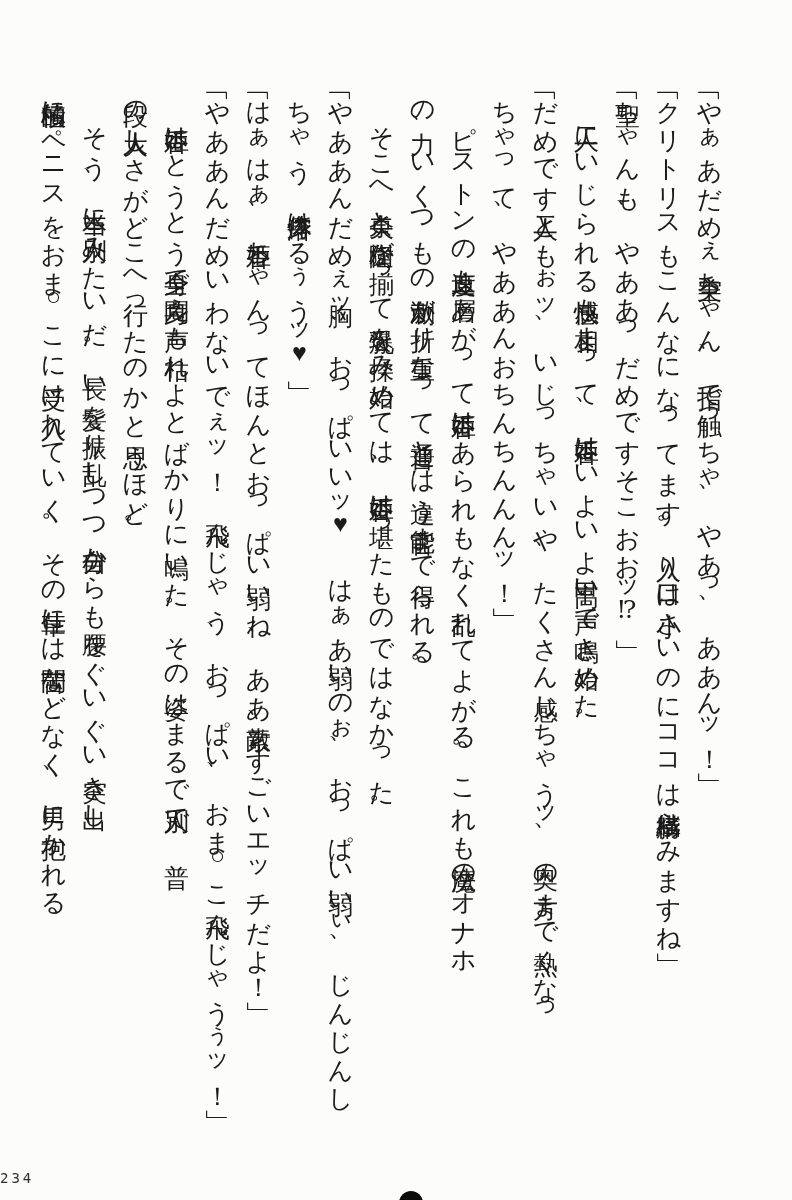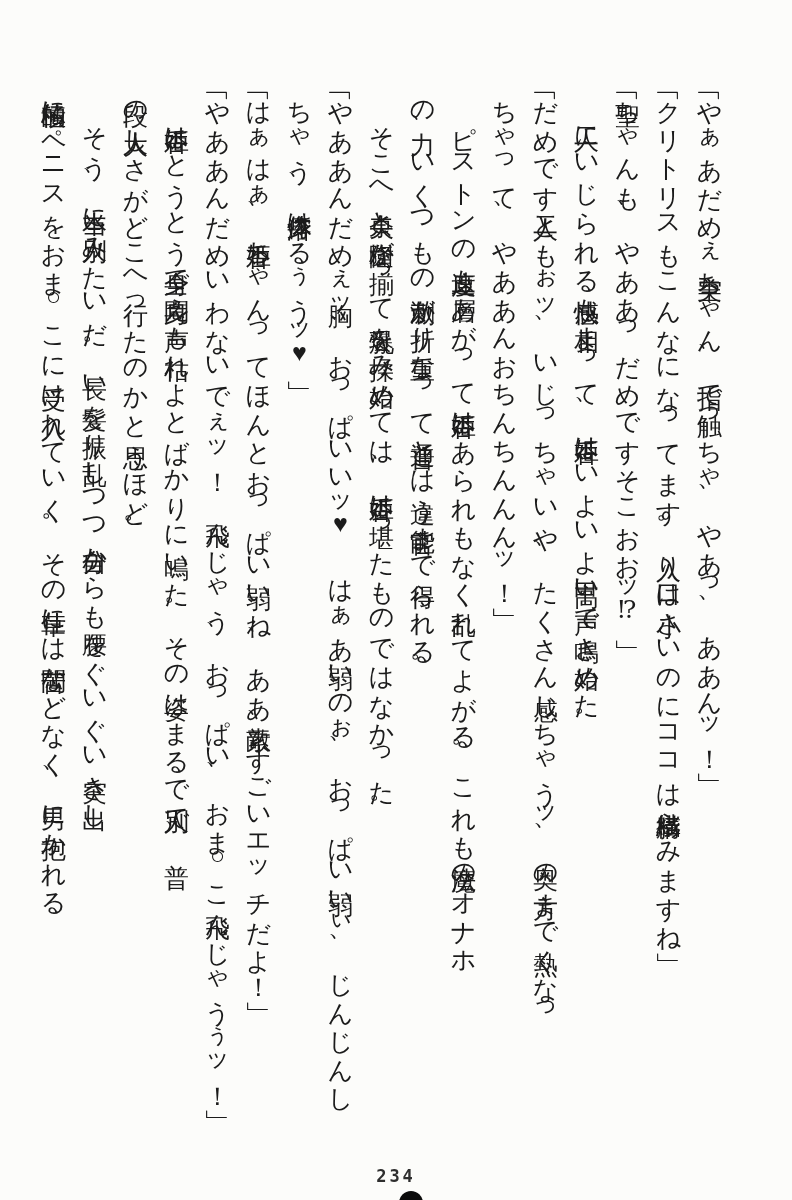--- a/index.html
+++ b/index.html
@@ -29,24 +29,23 @@
   .tline {
     line-height: 41px;      
     height: 1032px;
     white-space: pre;       
   }
   .page-number {
     position: absolute;
     left: 0;
     right: 0;
     bottom: 14px;
-    text-align: center;
     font-family: "DejaVu Sans Mono", "Liberation Mono", monospace;
-    font-size: 17px;
-    font-weight: 700;
+    font-size: 14px;
+    font-weight: 400;
     letter-spacing: 3px;
     color: #2e2e2e;
   }
   .ornament {
     position: absolute;
     left: 399px;
     bottom: -15px;
     width: 24px;
     height: 24px;
     border-radius: 50%;

